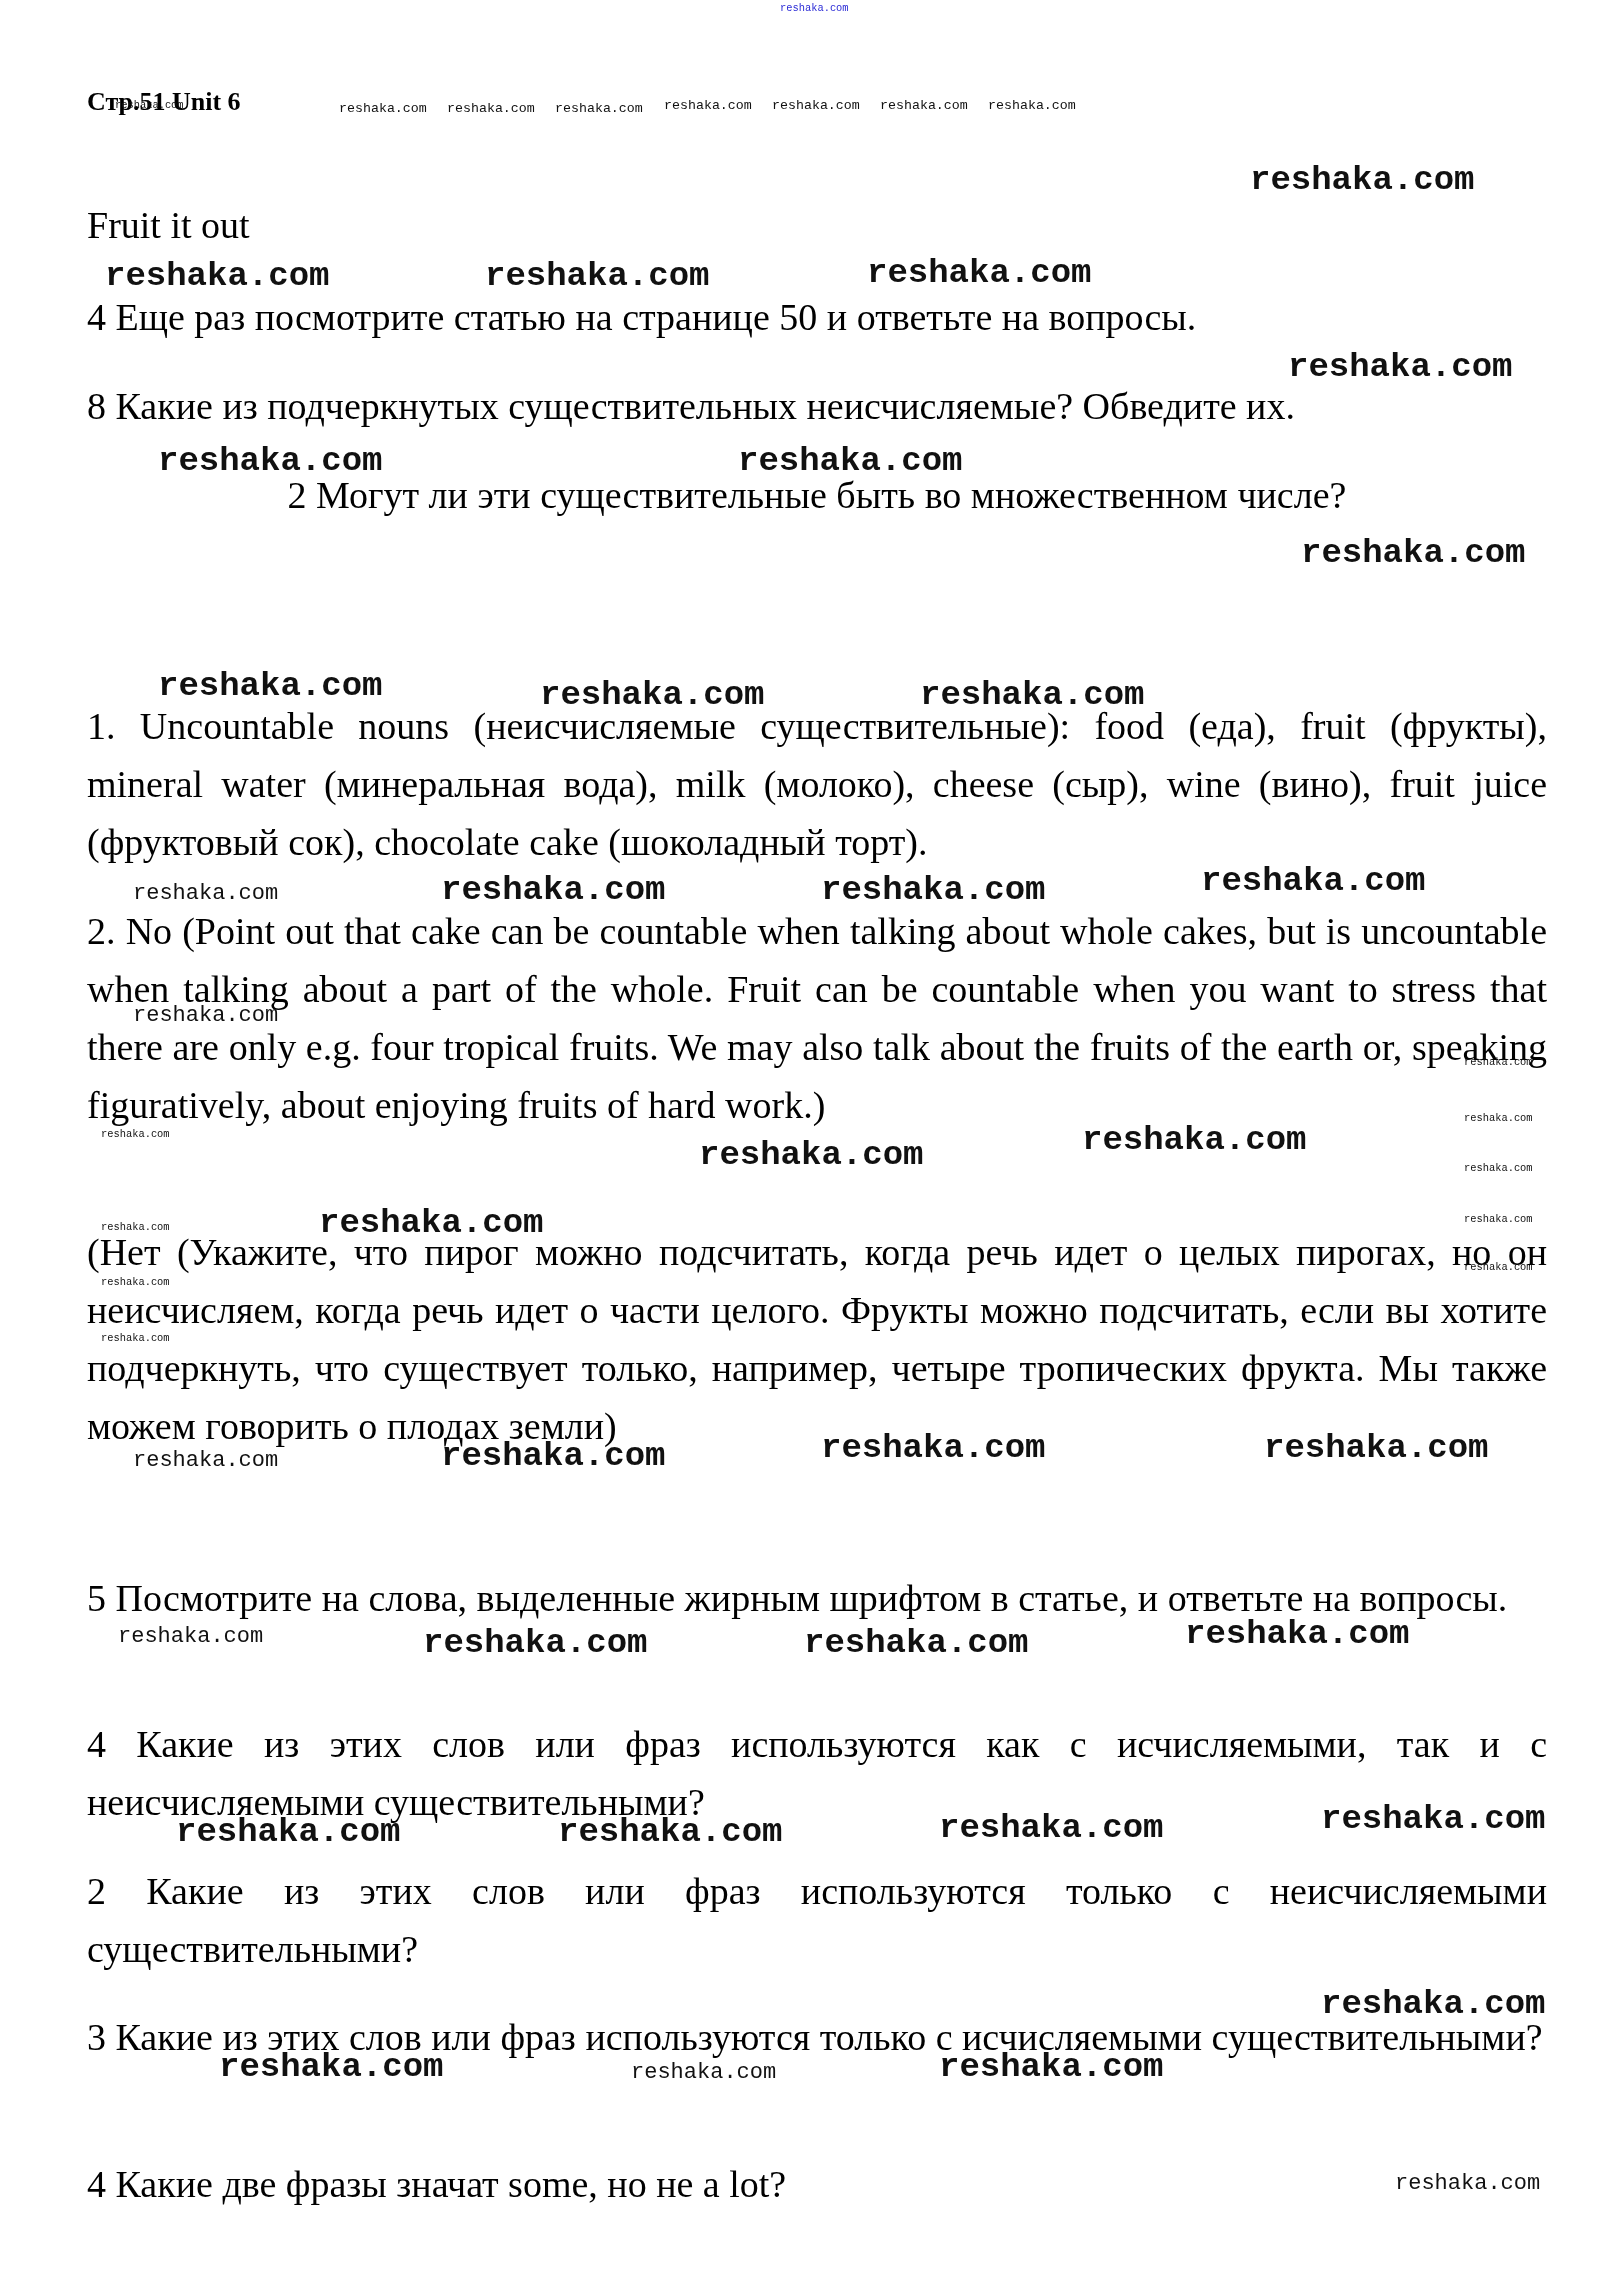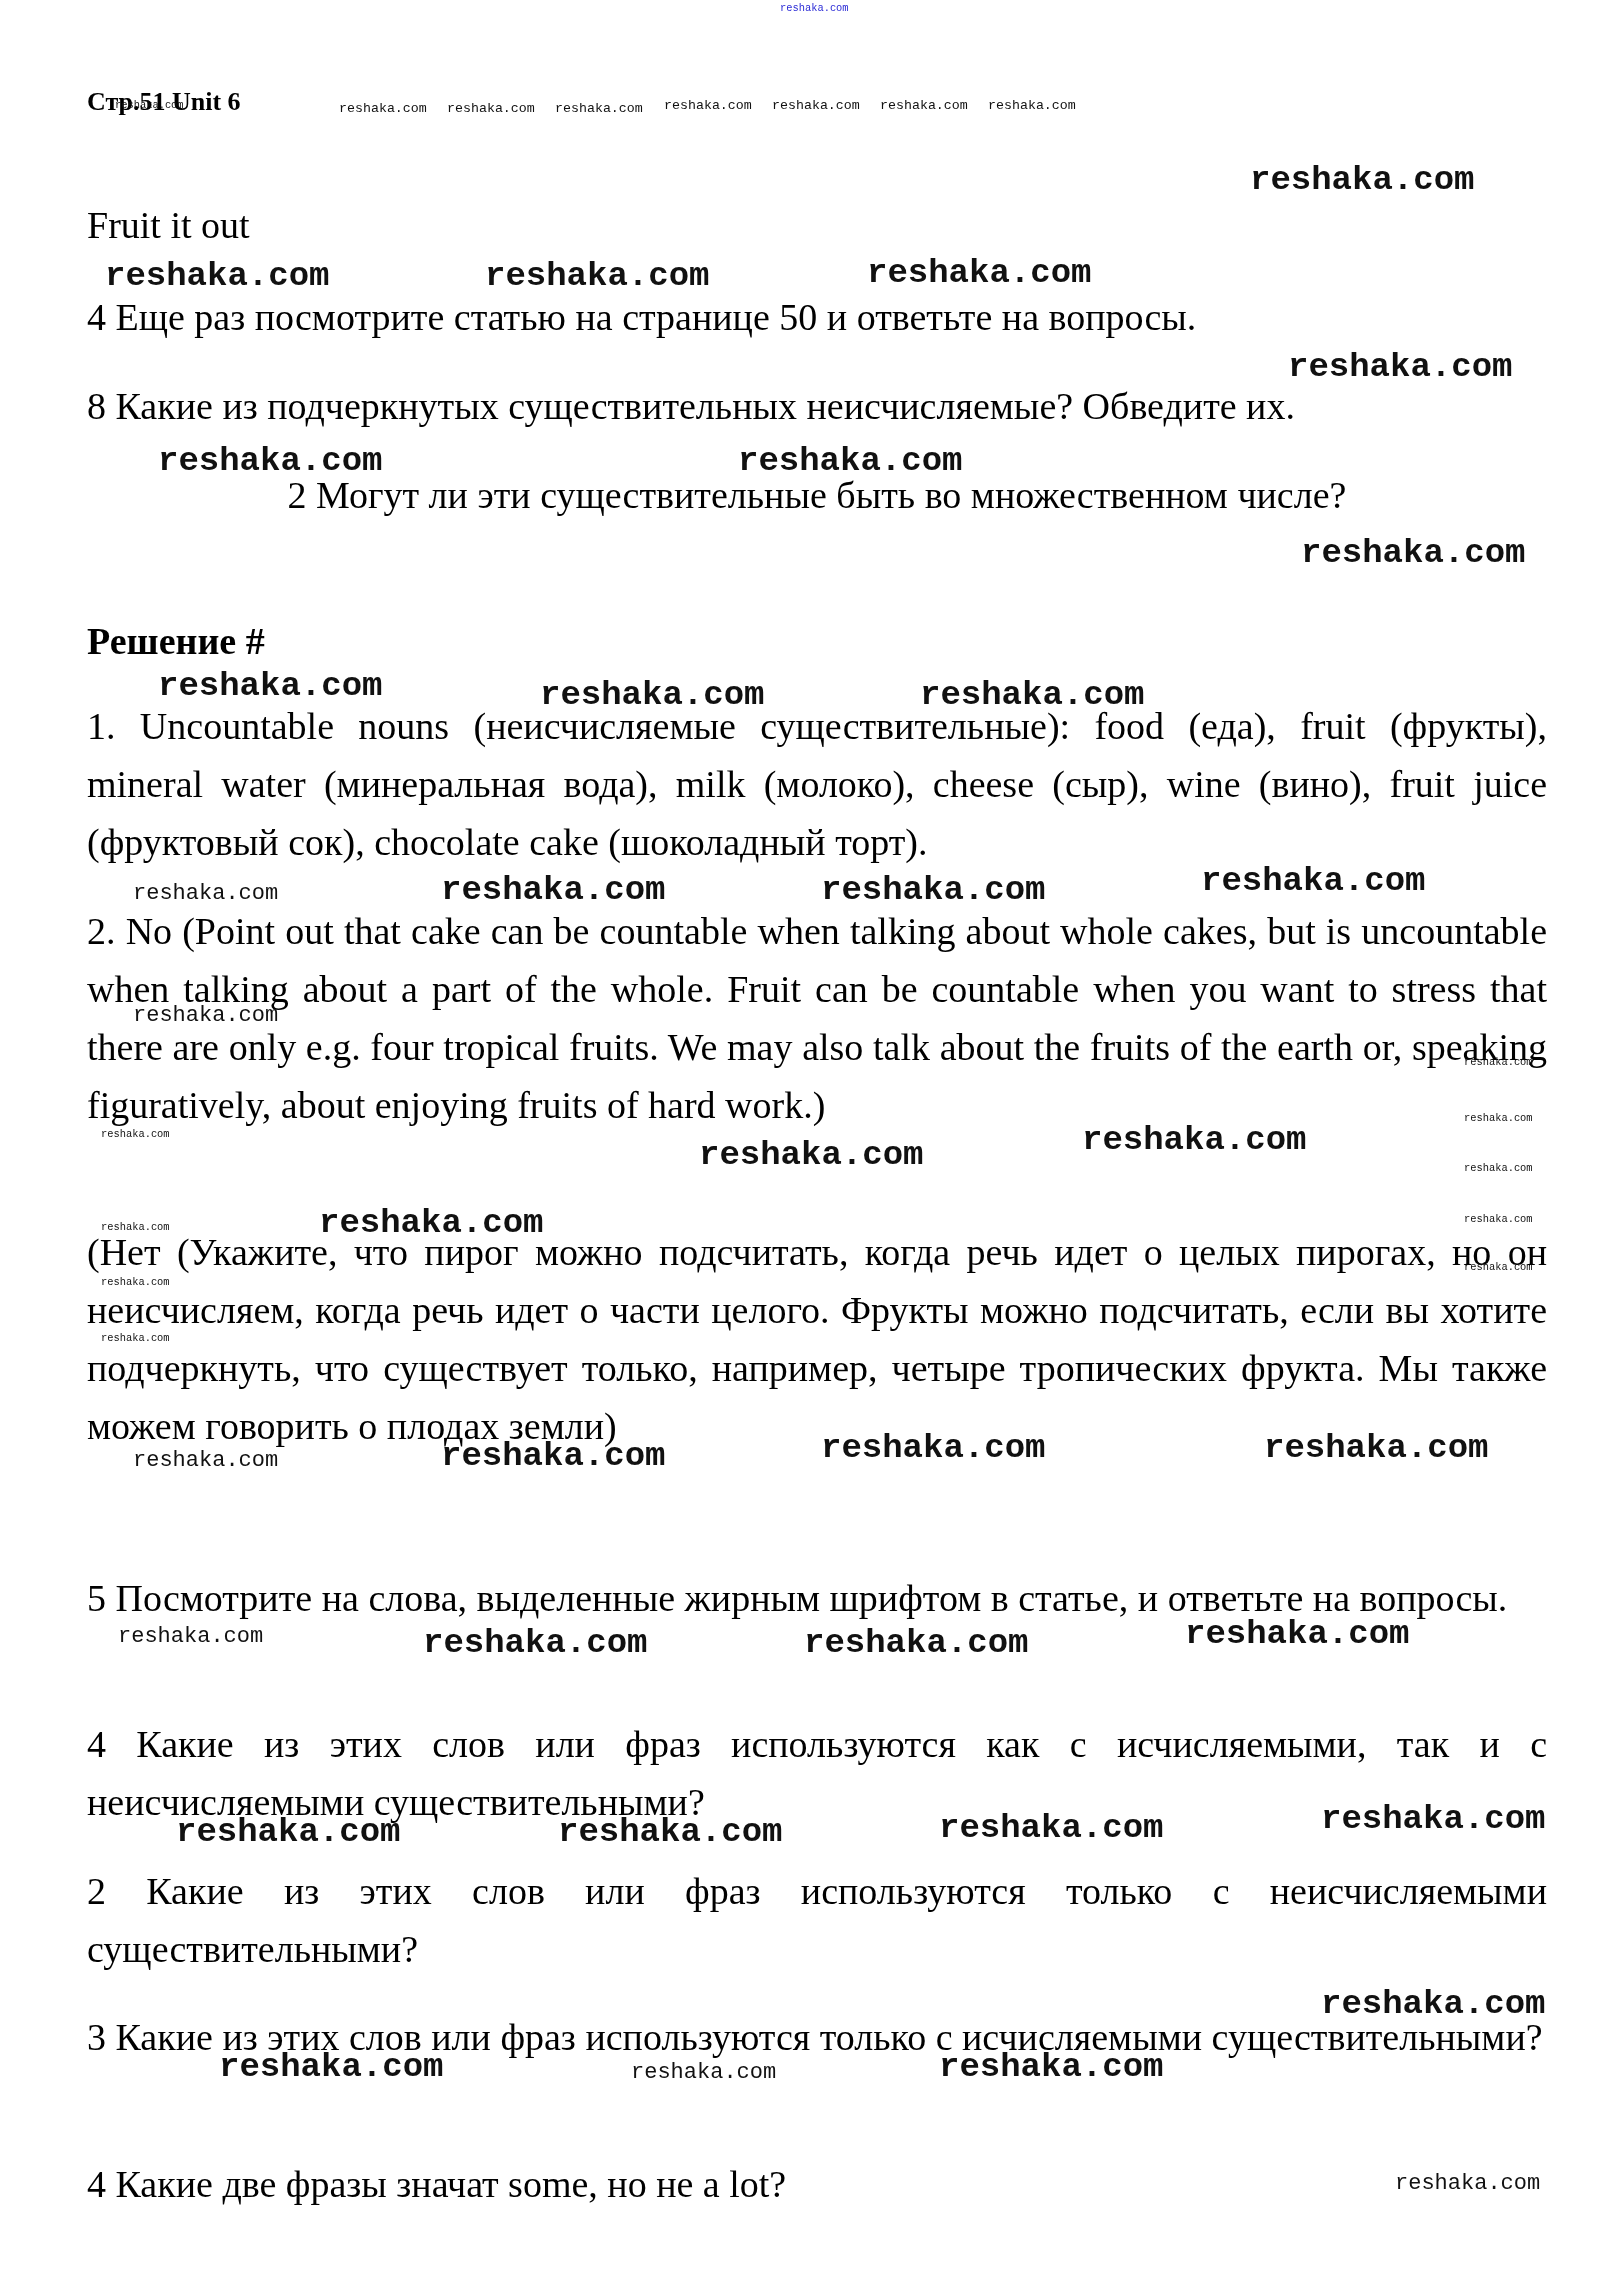--- a/index.html
+++ b/index.html
@@ -44,21 +44,20 @@
 
   <span class="wm big" style="left:1288px; top:348px;">reshaka.com</span>
   <p class="p serif" style="top:377px;">8 Какие из подчеркнутых существительных неисчисляемые? Обведите их.</p>
 
   <span class="wm big" style="left:158px; top:442px;">reshaka.com</span>
   <span class="wm big" style="left:738px; top:442px;">reshaka.com</span>
   <p class="p serif" style="top:466px;text-align:center;">2 Могут ли эти существительные быть во множественном числе?</p>
 
   <span class="wm big" style="left:1301px; top:534px;">reshaka.com</span>
 
-  <p class="p serif heading" style="top:612px;">Решение #</p>
 
   <span class="wm big" style="left:158px; top:667px;">reshaka.com</span>
   <span class="wm big" style="left:540px; top:676px;">reshaka.com</span>
   <span class="wm big" style="left:920px; top:676px;">reshaka.com</span>
   <p class="p serif justify" style="top:697px;">1. Uncountable nouns (неисчисляемые существительные): food (еда), fruit (фрукты), mineral water (минеральная вода), milk (молоко), cheese (сыр), wine (вино), fruit juice (фруктовый сок), chocolate cake (шоколадный торт).</p>
 
   <span class="wm mid" style="left:133px; top:881px;">reshaka.com</span>
   <span class="wm big" style="left:441px; top:871px;">reshaka.com</span>
   <span class="wm big" style="left:821px; top:871px;">reshaka.com</span>
   <span class="wm big" style="left:1201px; top:862px;">reshaka.com</span>

